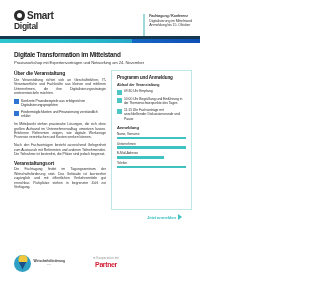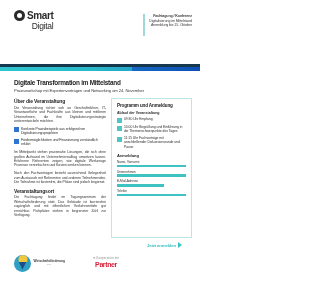--- a/index.html
+++ b/index.html
@@ -8,26 +8,25 @@
     background:#ffffff;
     font-family:"Liberation Sans", sans-serif;
     color:#1a1a1a;
     position:relative;
     overflow:hidden;
   }
 
   
   .header {
     position:relative;
-    height:64px;
+    height:36px;
     padding:10px 8px 10px 14px;
     display:flex;
     align-items:flex-start;
     justify-content:space-between;
-    text-align:right;
   }
   .brand { display:flex; flex-direction:column; gap:1px; }
   .brand-row { display:flex; align-items:center; gap:2px; }
   .brand-mark {
     width:11px; height:11px;
     border-radius:50%;
     background:#2b2b2b;
     position:relative;
     flex:none;
   }
@@ -41,21 +40,21 @@
   }
   .brand-name {
     font-size:10px;
     font-weight:bold;
     letter-spacing:-0.4px;
     color:#2b2b2b;
     line-height:10px;
   }
   .brand-sub {
     font-size:8.5px;
-    font-weight:normal;
+    font-weight:bold;
     letter-spacing:-0.3px;
     color:#2b2b2b;
     line-height:9px;
   }
 
   .header-right {
     display:flex;
     align-items:flex-start;
     gap:4px;
     padding-top:4px;

